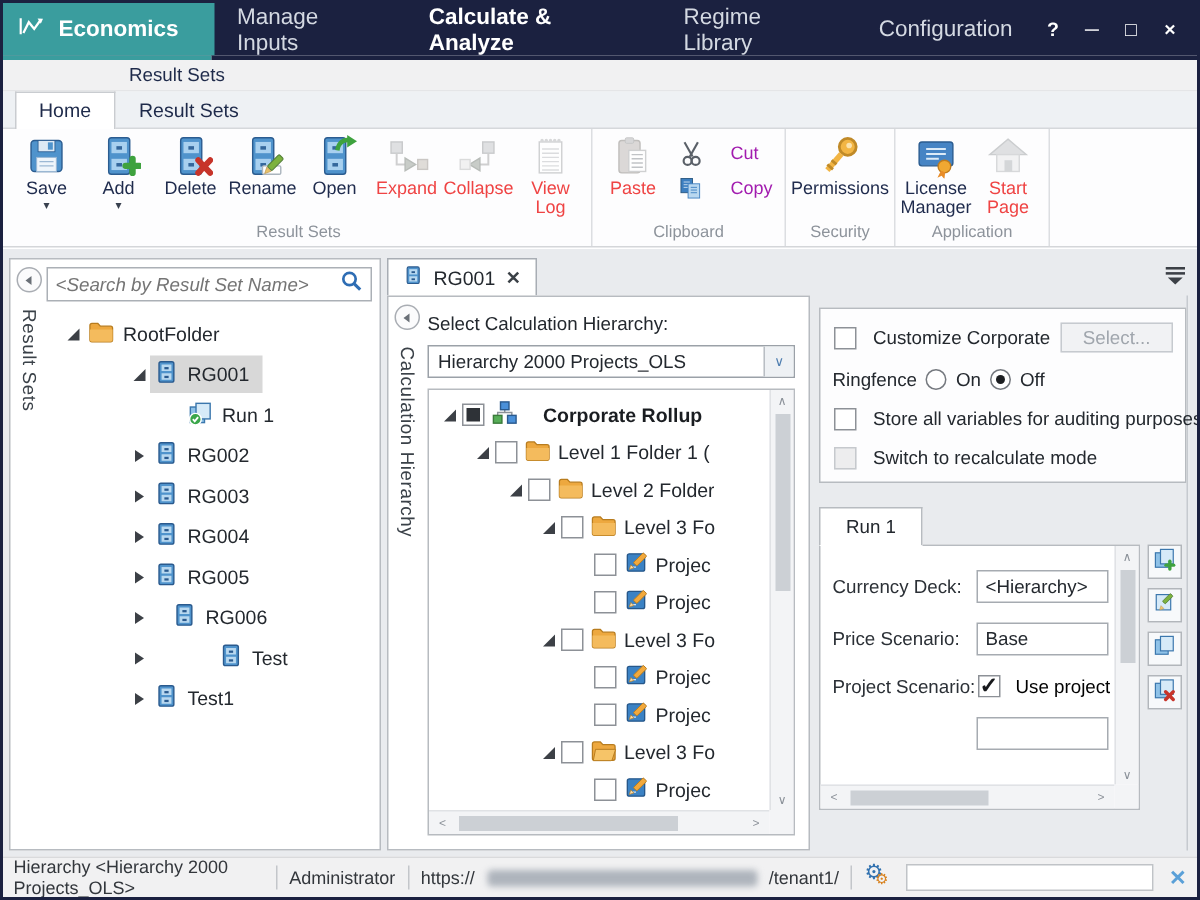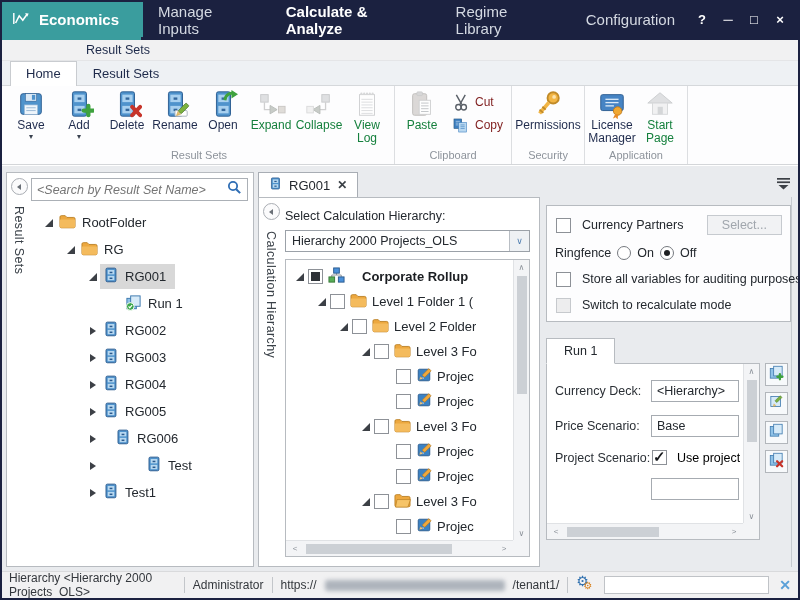--- a/index.html
+++ b/index.html
@@ -24,26 +24,26 @@
   .context-label { margin-left:84px; font-size:12.5px; color:#1e2a4a; }
   .ribbon-tab-row { height:25px; background:#eef1f4; display:flex; align-items:flex-end; padding-left:8px; border-bottom:1px solid #d5d8db; }
   .ribbon-tab { padding:4px 15px 4px; font-size:13px; color:#1e2a4a; border:1px solid transparent; border-bottom:none; }
   .ribbon-tab.active { background:#fff; border-color:#c9ccd0; position:relative; top:1px; padding-bottom:5px; }
   .ribbon { height:79px; background:#fdfdfe; border-bottom:1px solid #d4d6d9; display:flex; align-items:stretch; padding-left:2px; }
   .rgroup { display:flex; flex-direction:column; border-right:1px solid #dcdee1; padding:1px 3px 0; }
   .rgroup-buttons { display:flex; flex:1; align-items:flex-start; }
   .rbtn { width:48px; display:flex; flex-direction:column; align-items:center; font-size:12px; color:#1f2b4d; padding-top:2px; line-height:1.08; text-align:center; }
   .rbtn .ricon, .sbtn .ricon { display:flex; }
   .rbtn .caret { font-size:8px; color:#39414f; margin-top:1px; }
-  .rbtn.disabled { color:#15803d; }
+  .rbtn.disabled { color:#ef4444; }
   .rbtn.disabled .ricon, .sbtn.disabled .ricon { filter:grayscale(.9) opacity(.5); }
   .rgroup-label { font-size:11px; color:#8d939b; text-align:center; padding:2px 6px 3px; margin-top:auto; white-space:nowrap; }
   .clip-wrap { display:flex; align-items:flex-start; }
   .small-col { display:flex; flex-direction:column; gap:3px; margin-top:5px; }
-  .sbtn { display:flex; align-items:center; gap:5px; font-size:12px; color:#7f1d1d; height:20px; padding:0 5px; white-space:nowrap; }
+  .sbtn { display:flex; align-items:center; gap:17px; font-size:12px; color:#a21caf; height:20px; padding:0 5px; white-space:nowrap; }
   
   .workspace { position:absolute; left:0; right:0; top:164px; bottom:27px; background:#e9ebee; }
   .panel { background:#fff; border:1px solid #b7bbc0; }
   .left-panel { position:absolute; left:4px; top:6px; width:248px; bottom:4px; display:flex; }
   .side-strip { width:24px; display:flex; flex-direction:column; align-items:center; padding-top:5px; gap:11px; flex:none; }
   .collapse-circle { width:17px; height:17px; border-radius:50%; border:1px solid #a9adb3; background:#fbfbfc; display:flex; align-items:center; justify-content:center; flex:none; }
   .tri-left { width:0; height:0; border-top:3.5px solid transparent; border-bottom:3.5px solid transparent; border-right:4.5px solid #6a7077; }
   .vlabel { writing-mode:vertical-rl; font-size:12.5px; color:#3a4148; letter-spacing:.4px; white-space:nowrap; }
   .left-main { flex:1; display:flex; flex-direction:column; padding:5px 5px 5px 0; min-width:0; }
   .searchbox { height:23px; border:1px solid #abb0b6; background:#fff; display:flex; align-items:center; padding:0 5px; gap:4px; }
@@ -396,32 +396,20 @@
               <span class="exp-open"></span>
             </span>
             <span class="row-body">
               <span class="ti"><svg width="17" height="17" viewBox="0 0 18 18">
                   <path d="M1 4.2 c0-.8.6-1.4 1.4-1.4 h4.2 l1.8 1.9 h7.2 c.8 0 1.4.6 1.4 1.4 v8.2 c0 .8-.6 1.4-1.4 1.4 H2.4 c-.8 0-1.4-.6-1.4-1.4z" fill="#eda83f" stroke="#b87c1e" stroke-width=".9"></path>
                   <path d="M1 7 h16 v7.3 c0 .8-.6 1.4-1.4 1.4 H2.4 c-.8 0-1.4-.6-1.4-1.4z" fill="#f4bb5d"></path>
                 </svg></span>
               <span>RootFolder</span>
             </span>
           </div>
-          <div class="trow" style="padding-left: 32px;">
-            <span class="tw">
-              <span class="exp-open"></span>
-            </span>
-            <span class="row-body">
-              <span class="ti"><svg width="17" height="17" viewBox="0 0 18 18">
-                  <path d="M1 4.2 c0-.8.6-1.4 1.4-1.4 h4.2 l1.8 1.9 h7.2 c.8 0 1.4.6 1.4 1.4 v8.2 c0 .8-.6 1.4-1.4 1.4 H2.4 c-.8 0-1.4-.6-1.4-1.4z" fill="#eda83f" stroke="#b87c1e" stroke-width=".9"></path>
-                  <path d="M1 7 h16 v7.3 c0 .8-.6 1.4-1.4 1.4 H2.4 c-.8 0-1.4-.6-1.4-1.4z" fill="#f4bb5d"></path>
-                </svg></span>
-              <span>RG</span>
-            </span>
-          </div>
           <div class="trow" style="padding-left: 54px;">
             <span class="tw">
               <span class="exp-open"></span>
             </span>
             <span class="row-body selected">
               <span class="ti"><svg width="16" height="16" viewBox="0 0 17 17">
                   <rect x="3.2" y="1.2" width="10.5" height="14.5" rx="1.4" fill="#4f93cc" stroke="#2a5a8e"></rect>
                   <rect x="5" y="3.2" width="7" height="4.6" fill="#b8d8f0"></rect>
                   <rect x="7" y="5" width="3" height="1.6" fill="#2a5a8e"></rect>
                   <rect x="5" y="9.4" width="7" height="4.6" fill="#b8d8f0"></rect>
@@ -726,21 +714,21 @@
         </div>
         <div class="corner"></div>
       </div>
     </div>
   </div>
 
   <div class="right-region">
     <div class="options-box">
       <div class="opt-row">
         <span class="cb"></span>
-        <span>Currency Partners</span>
+        <span>Customize Corporate</span>
         <button class="btn-select">Select...</button>
       </div>
       <div class="opt-row">
         <span>Ringfence</span>
         <span class="radio"></span>
         <span>On</span>
         <span class="radio sel"></span>
         <span>Off</span>
       </div>
       <div class="opt-row">

